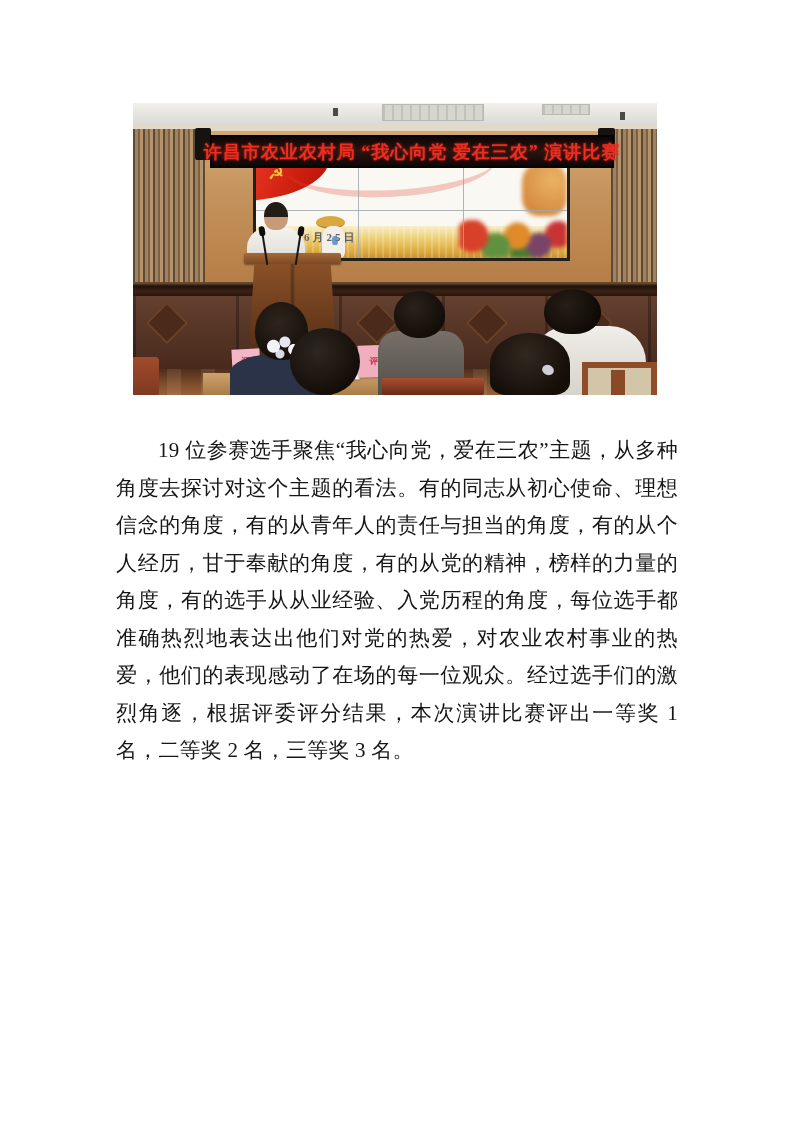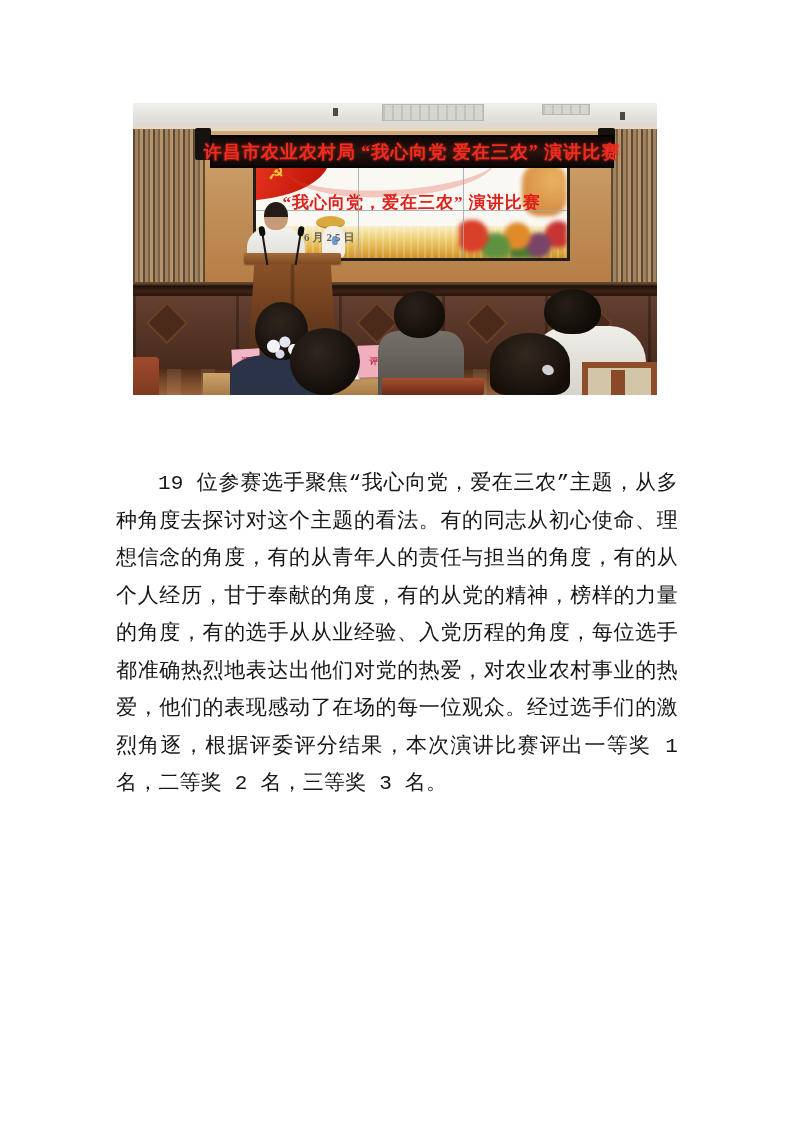--- a/index.html
+++ b/index.html
@@ -129,23 +129,23 @@
   .ul-head{left:122px;top:199px;width:53px;height:58px;background:radial-gradient(circle at 45% 35%,#2e251d,#150f0a 75%);}
   .flower{left:131px;top:232px;width:38px;height:25px;background:
       radial-gradient(circle at 25% 45%,#f2f2f8 0 6px,transparent 7px),
       radial-gradient(circle at 55% 28%,#e6e6f2 0 5px,transparent 6px),
       radial-gradient(circle at 78% 58%,#f5f5fa 0 5px,transparent 6px),
       radial-gradient(circle at 42% 76%,#d8d8ea 0 4px,transparent 5px);}
   .fg-head{left:157px;top:225px;width:70px;height:67px;border-radius:50%;
       background:radial-gradient(circle at 40% 35%,#2e2620,#120c08 75%);}
 
   
-  .article{position:absolute;left:116px;top:444px;width:562px;
+  .article{position:absolute;left:116px;top:411px;width:562px;
         font-size:21px;line-height:37.5px;color:#161616;text-align:justify;text-justify:inter-ideograph;
-        text-indent:2em;letter-spacing:.2px;font-family:Liberation Mono, monospace;}
+        text-indent:2em;letter-spacing:.2px;}
 </style>
 </head>
 <body>
 
 <div class="page">
 
   <figure class="photo" style="margin:0;">
 
     <div class="abs ceiling"></div>
     <div class="abs crown"></div>
@@ -164,21 +164,20 @@
         <div class="abs flag"></div>
         <div class="abs swoosh"></div>
         <span class="abs emblem">☭</span>
         <div class="abs harvest-right"></div>
         <div class="abs wheat"></div>
         <div class="abs plant-left"></div>
         <div class="abs farmer-hat"></div>
         <div class="abs farmer-body"></div>
         <div class="abs farmer-pack"></div>
         <div class="abs produce"></div>
-        <div class="abs scr-t2">“我心向党，爱在三农” 演讲比赛</div>
         <div class="abs scr-date">2021年6月25日</div>
         <div class="abs seam-v seam-v1"></div>
         <div class="abs seam-v seam-v2"></div>
         <div class="abs seam-h"></div>
       </div>
     </div>
 
     <div class="abs banner">
       <span>许昌市农业农村局 “我心向党 爱在三农” 演讲比赛</span>
     </div>

